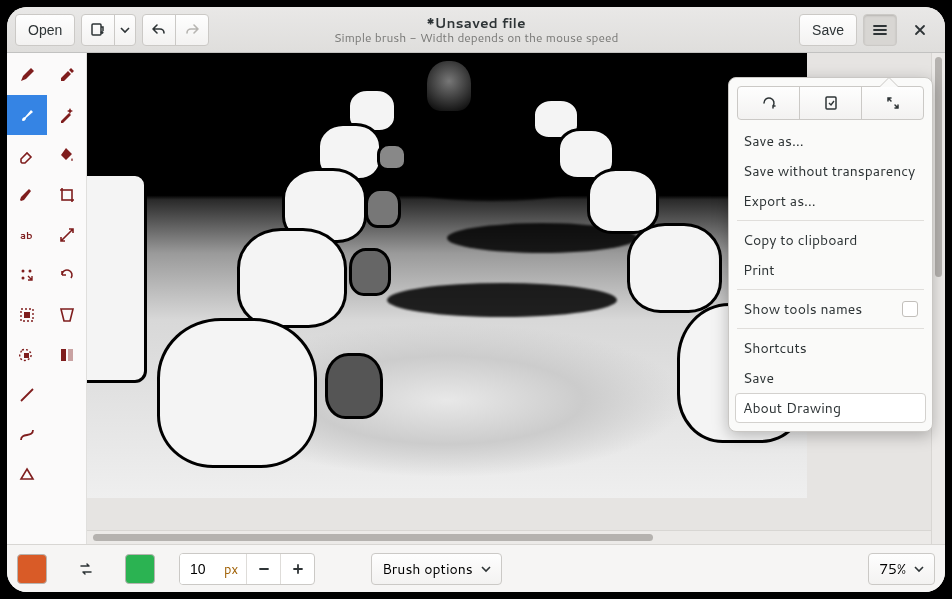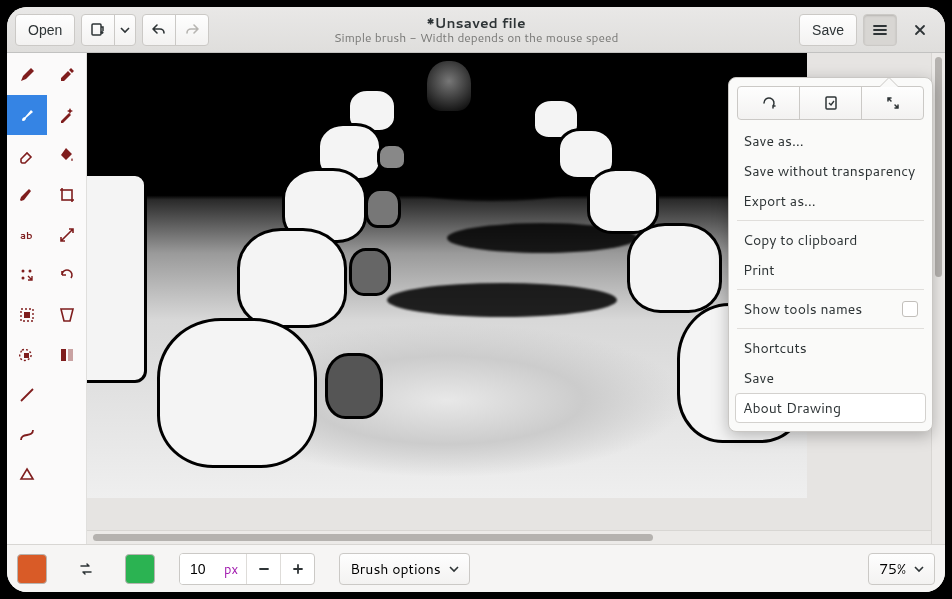--- a/index.html
+++ b/index.html
@@ -167,27 +167,27 @@
     .size-group {
       display:flex; align-items:center;
       border:1px solid #cbc9c6; border-radius:4px;
       background:#fff; height:32px;
       overflow:hidden;
     }
     .size-group input {
       width: 44px; border:0; padding: 0 4px 0 10px;
       font-size:14px; height:30px; outline:none;
     }
-    .size-group .unit { padding-right: 8px; color:#a21caf; font-size:13px;}
+    .size-group .unit { padding-right: 8px; color:#a16207; font-size:13px;}
     .size-group .step { width:34px; height:30px; border-left:1px solid #dedcd9; display:flex;align-items:center;justify-content:center; cursor:pointer;}
     .options-btn {
       height:32px; padding:0 10px;
       border:1px solid #cbc9c6; border-radius:4px;
       background: linear-gradient(#fefefe,#f3f2f1);
-      display:flex; align-items:center; gap:8px; cursor:pointer;
+      display:flex; align-items:center; gap:8px; cursor:pointer;margin-left:32px;
     }
     .bottom-spacer { flex:1; }
     
     .popover {
       position: absolute;
       top: 70px;
       right: 12px;
       width: 205px;
       background: #fafaf9;
       border: 1px solid #c9c7c4;

